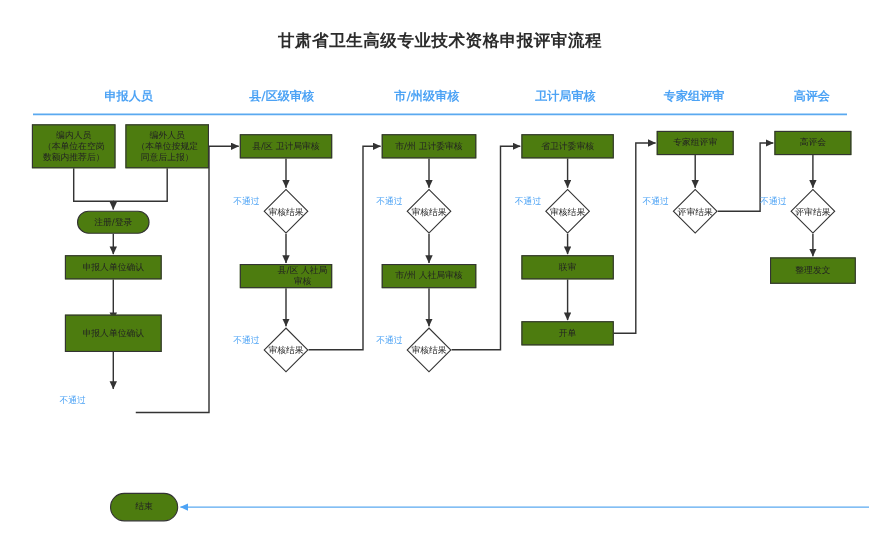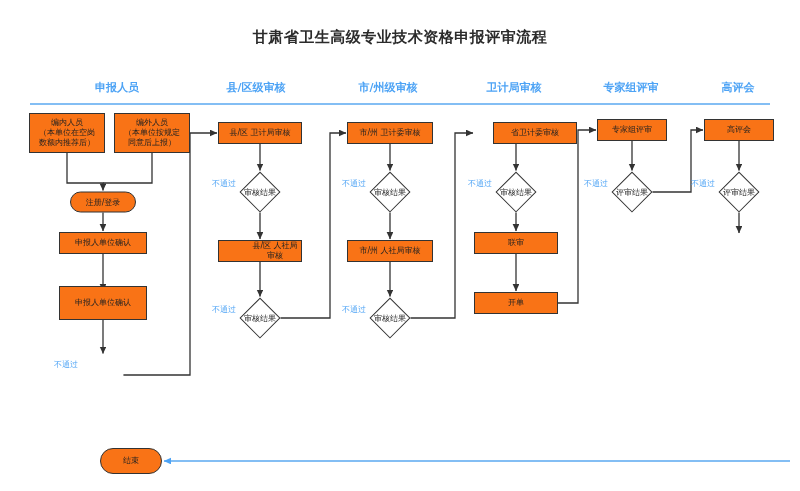--- a/index.html
+++ b/index.html
@@ -24,21 +24,21 @@
     white-space:nowrap;
     transform:translateX(-50%);
   }
   .node{
     position:absolute;
     box-sizing:border-box;
     display:flex;align-items:center;justify-content:center;
     text-align:center;
     font-size:8px;color:#222;
     line-height:1.25;
-    background:#f97316;
+    background:#4d7c0f;
     border:1.3px solid #333;
     transform:translate(-50%,-50%);
     white-space:pre-line;
     padding:1px 2px;
   }
   .node.stadium{border-radius:16px;}
   .node.term{border-radius:14px;border-width:1.6px;}
   .diamond{
     position:absolute;
     transform:translate(-50%,-50%);
@@ -149,37 +149,38 @@
     <div class="node" style="left: 390px; top: 133px; width: 86px; height: 22px;">市/州 卫计委审核</div>
     <div class="diamond" style="left: 390px; top: 192px; width: 72px; height: 38px;">
       <div class="dshape" style="width: 28.88px; height: 28.88px;"></div>
       <span class="dlabel">审核结果</span>
     </div>
     <div class="node" style="left: 390px; top: 251px; width: 86px; height: 22px;">市/州 人社局审核</div>
     <div class="diamond" style="left: 390px; top: 318px; width: 72px; height: 38px;">
       <div class="dshape" style="width: 28.88px; height: 28.88px;"></div>
       <span class="dlabel">审核结果</span>
     </div>
-    <div class="node" style="left: 516px; top: 133px; width: 84px; height: 22px; margin-left: 19px;">省卫计委审核</div>
+    <div class="node" style="left: 516px; top: 133px; width: 84px; height: 22px;">省卫计委审核</div>
     <div class="diamond" style="left: 516px; top: 192px; width: 72px; height: 38px;">
       <div class="dshape" style="width: 28.88px; height: 28.88px;"></div>
       <span class="dlabel">审核结果</span>
     </div>
     <div class="node" style="left: 516px; top: 243px; width: 84px; height: 22px;">联审</div>
     <div class="node" style="left: 516px; top: 303px; width: 84px; height: 22px;">开单</div>
     <div class="node" style="left: 632px; top: 130px; width: 70px; height: 22px;">专家组评审</div>
     <div class="diamond" style="left: 632px; top: 192px; width: 72px; height: 38px;">
       <div class="dshape" style="width: 28.88px; height: 28.88px;"></div>
       <span class="dlabel">评审结果</span>
     </div>
     <div class="node" style="left: 739px; top: 130px; width: 70px; height: 22px;">高评会</div>
     <div class="diamond" style="left: 739px; top: 192px; width: 72px; height: 38px;">
       <div class="dshape" style="width: 28.88px; height: 28.88px;"></div>
       <span class="dlabel">评审结果</span>
     </div>
+    <div class="node" style="left: 739px; top: 246px; width: 78px; height: 24px;">整理发文</div>
     <div class="faillabel" style="left: 78px; top: 364px;">不通过</div>
     <div class="faillabel" style="left: 236px; top: 183px;">不通过</div>
     <div class="faillabel" style="left: 236px; top: 309px;">不通过</div>
     <div class="faillabel" style="left: 366px; top: 183px;">不通过</div>
     <div class="faillabel" style="left: 366px; top: 309px;">不通过</div>
     <div class="faillabel" style="left: 492px; top: 183px;">不通过</div>
     <div class="faillabel" style="left: 608px; top: 183px;">不通过</div>
     <div class="faillabel" style="left: 715px; top: 183px;">不通过</div>
   </div>
 

